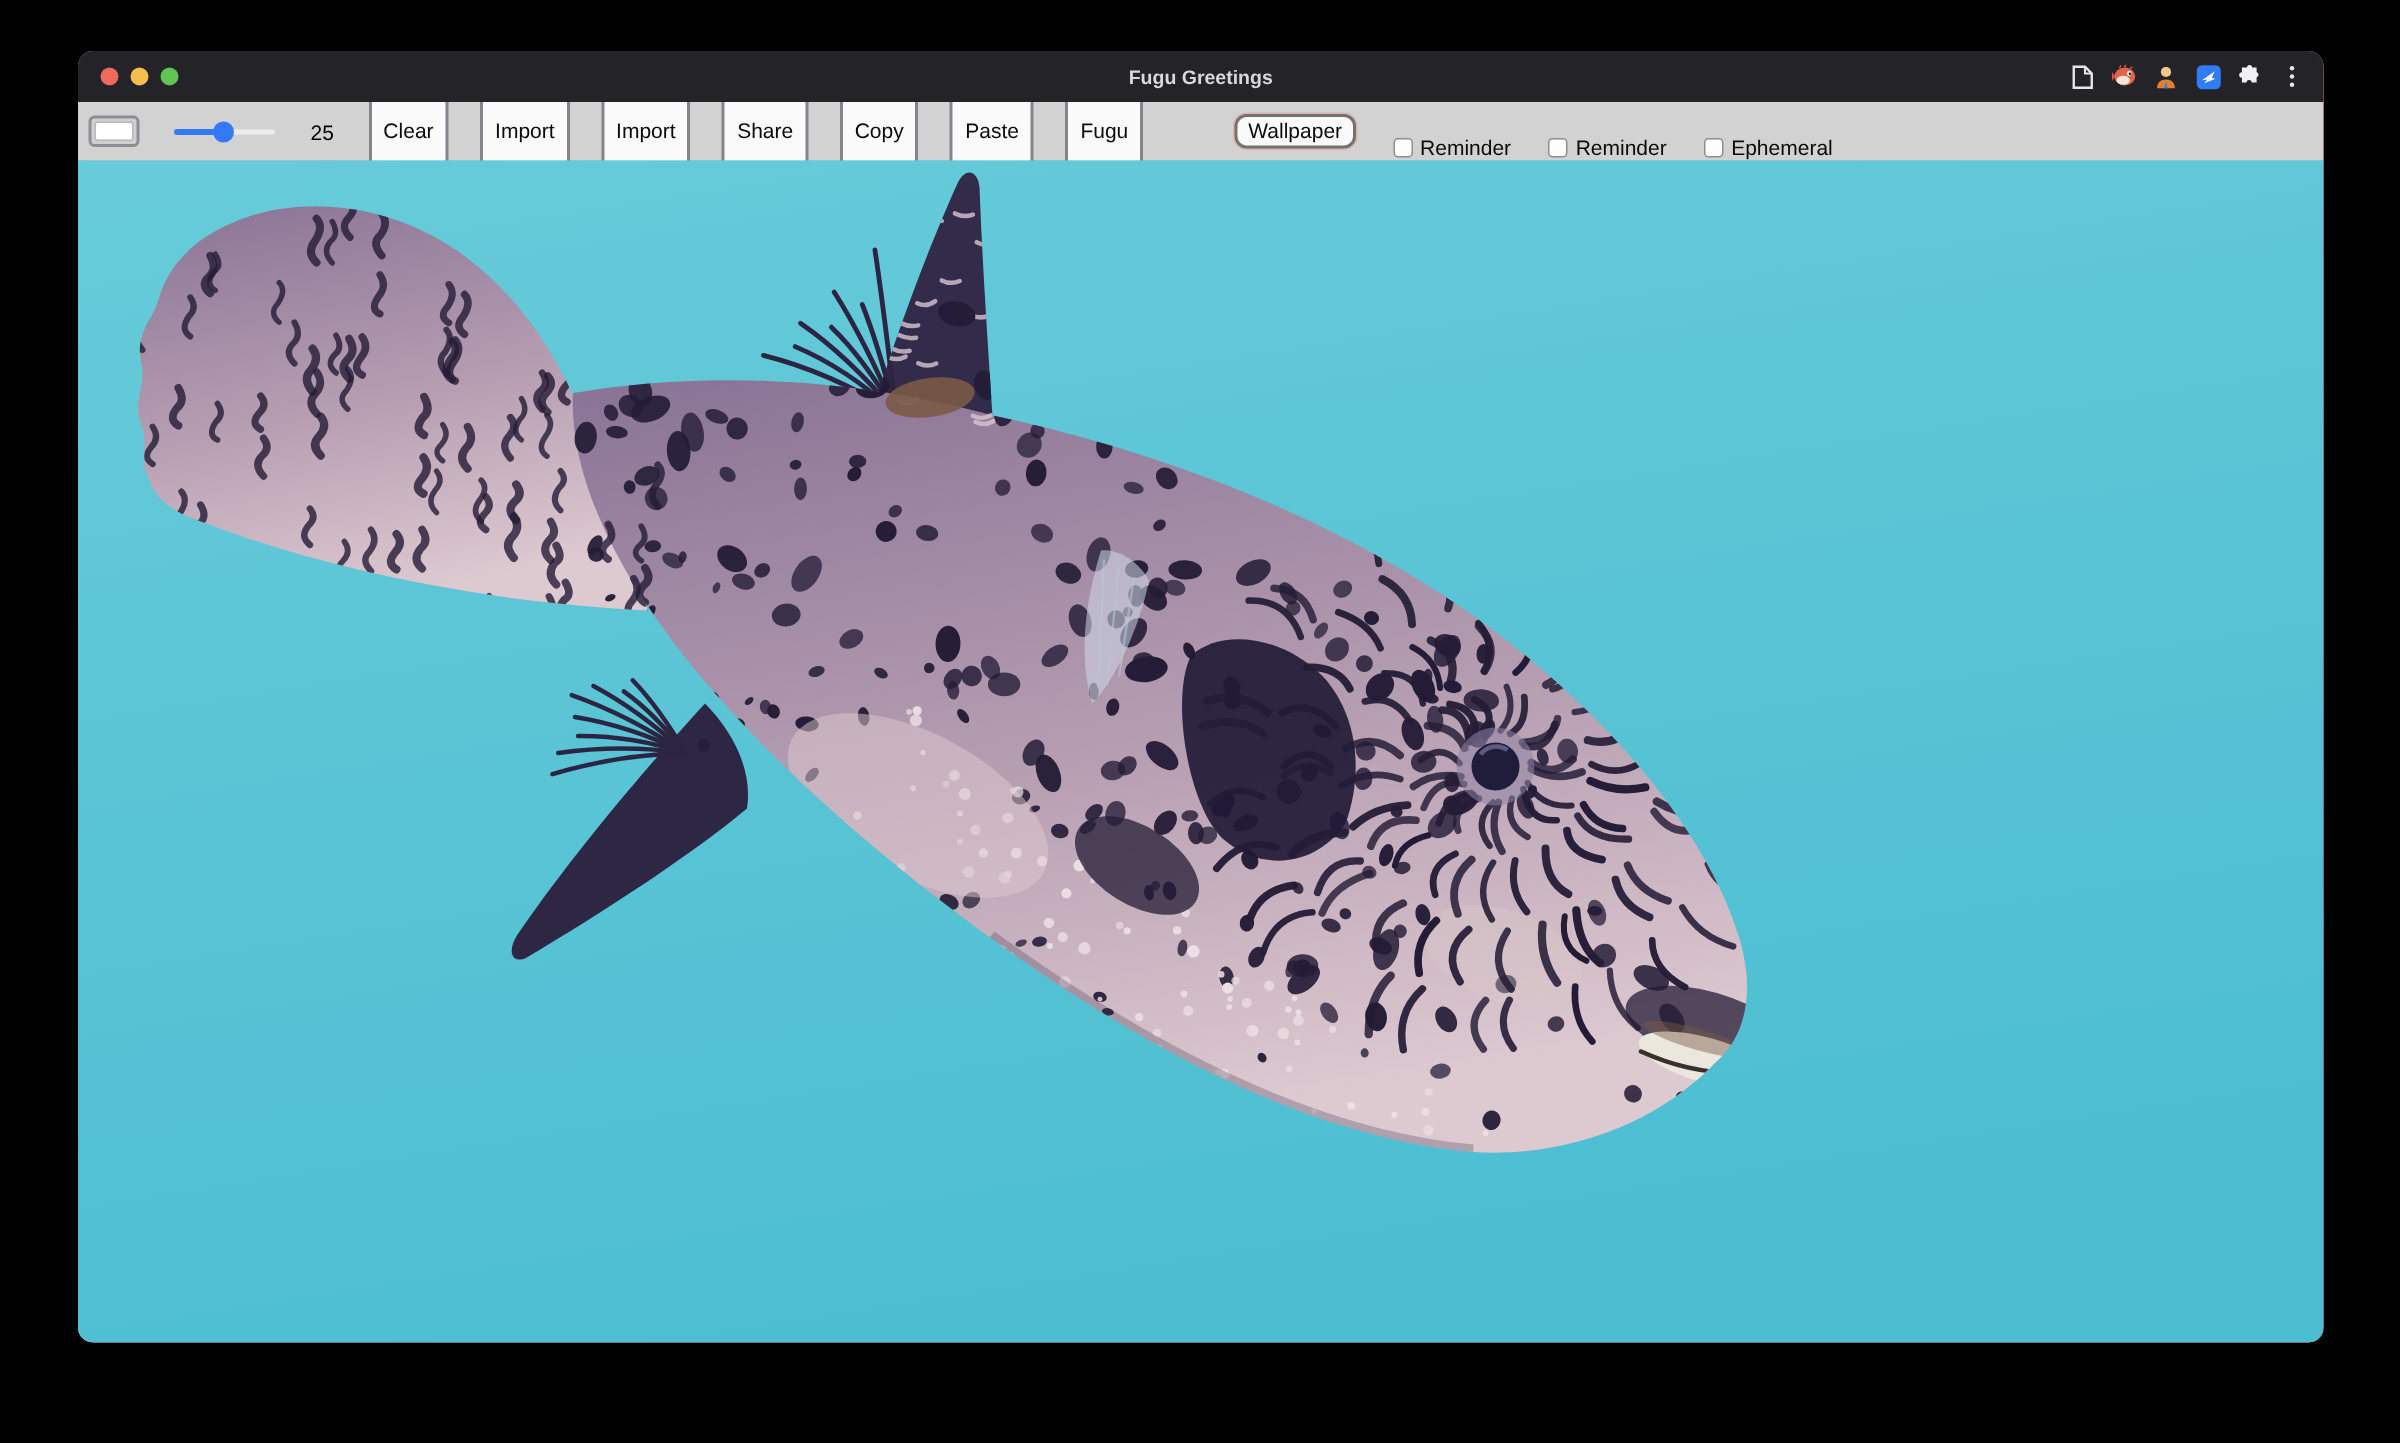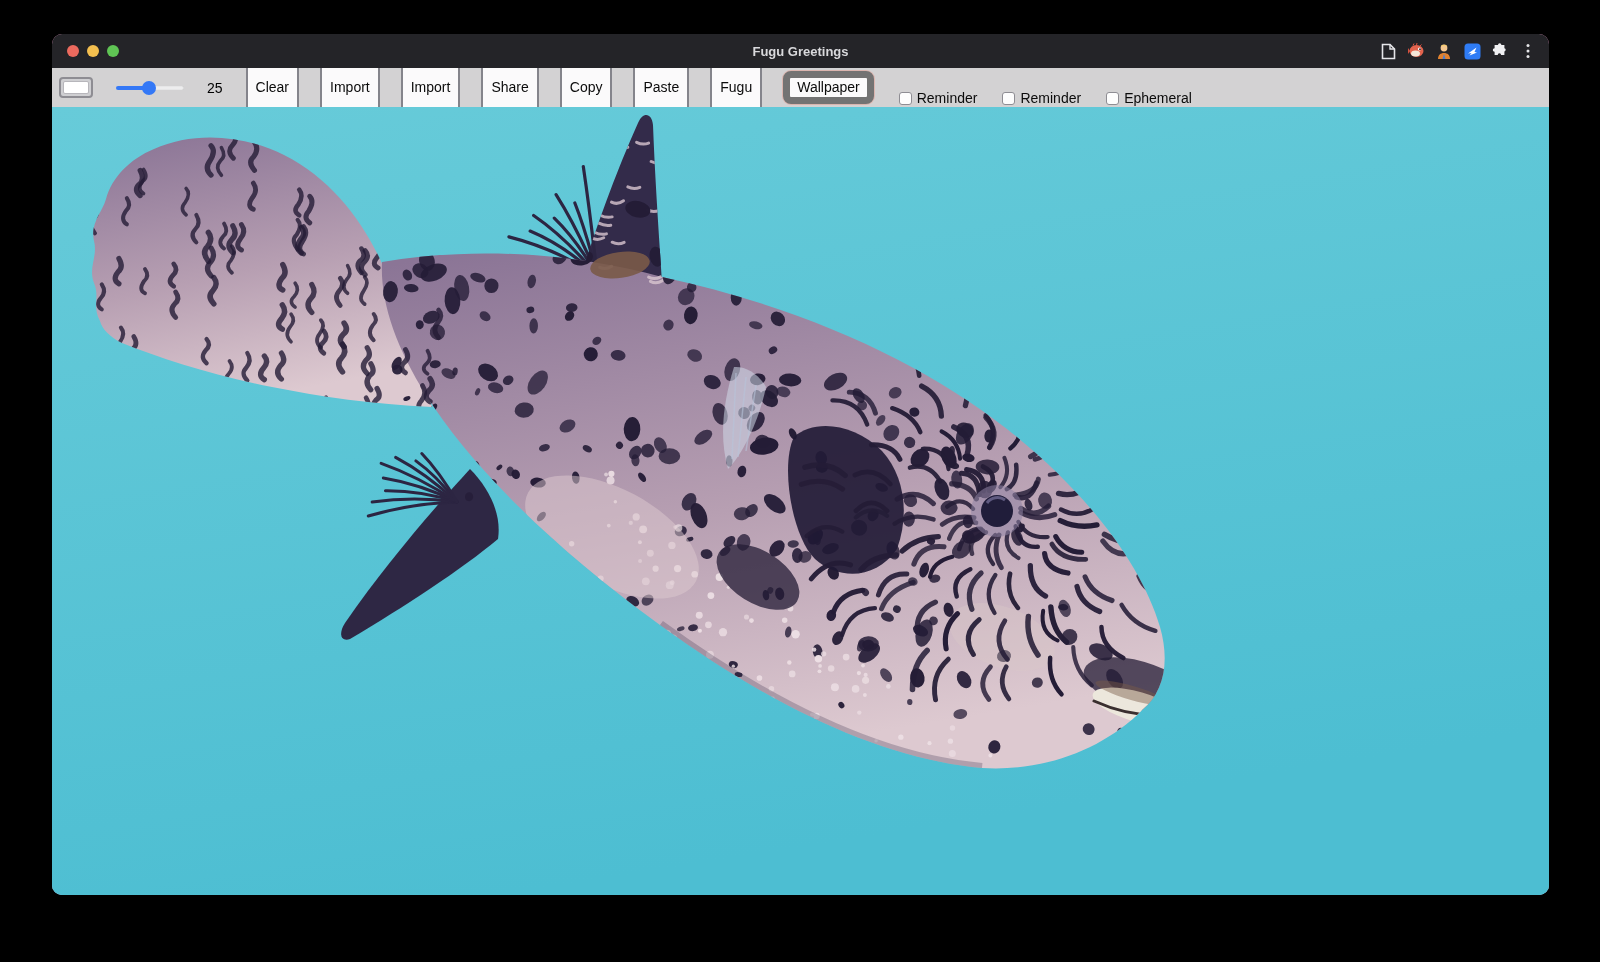--- a/index.html
+++ b/index.html
@@ -33,22 +33,22 @@
   .slider .track { position:absolute; top:6px; left:0; right:0; height:4px;
                    border-radius:2px; background:#ededee; box-shadow:inset 0 0 1px #aaa; }
   .slider .fill  { position:absolute; top:6px; left:0; height:4px;
                    border-radius:2px; background:#3478f6; }
   .slider .thumb { position:absolute; top:1px; width:14px; height:14px; margin-left:-7px;
                    border-radius:50%; background:#3478f6; }
   .slider-value { font-size:14px; margin:0 2px 0 2px; }
   .btn { font-family:"Liberation Sans", sans-serif; font-size:14px; color:#0b0b0b;
          background:#fbfafb; border:2px solid #84848b; border-radius:6px;
          padding:20px 8px; line-height:17px; }
-  .btn.focused { border:7px solid #737373; border-radius:8px; padding:1px 7px;
-                 box-shadow:0 0 0 1px rgba(232,128,108,.35); }
+  .btn.focused { border:2px solid #737373; border-radius:8px; padding:1px 7px;
+                 box-shadow:0 0 0 1px rgba(232,128,108,.35);margin-left:40px; }
   .check-group { display:flex; align-items:center; gap:5px; margin-left:4px;margin-top:21px; }
   .checkbox { width:13px; height:13px; background:#fdfdfd; border:1.5px solid #8e8d93;
               border-radius:3px; }
   .check-label { font-size:14px; color:#0b0b0b; }
   
   .canvas-area { position:relative; width:1497px; height:788px; background:#57c4d6; }
   .canvas-area svg { display:block; width:100%; height:100%; }
 </style>
 </head>
 <body>

